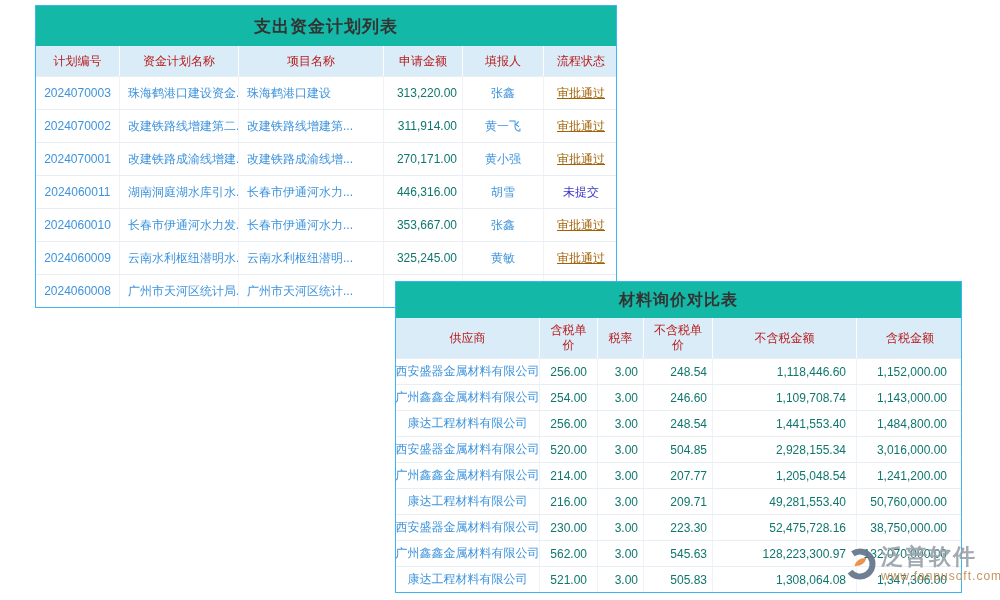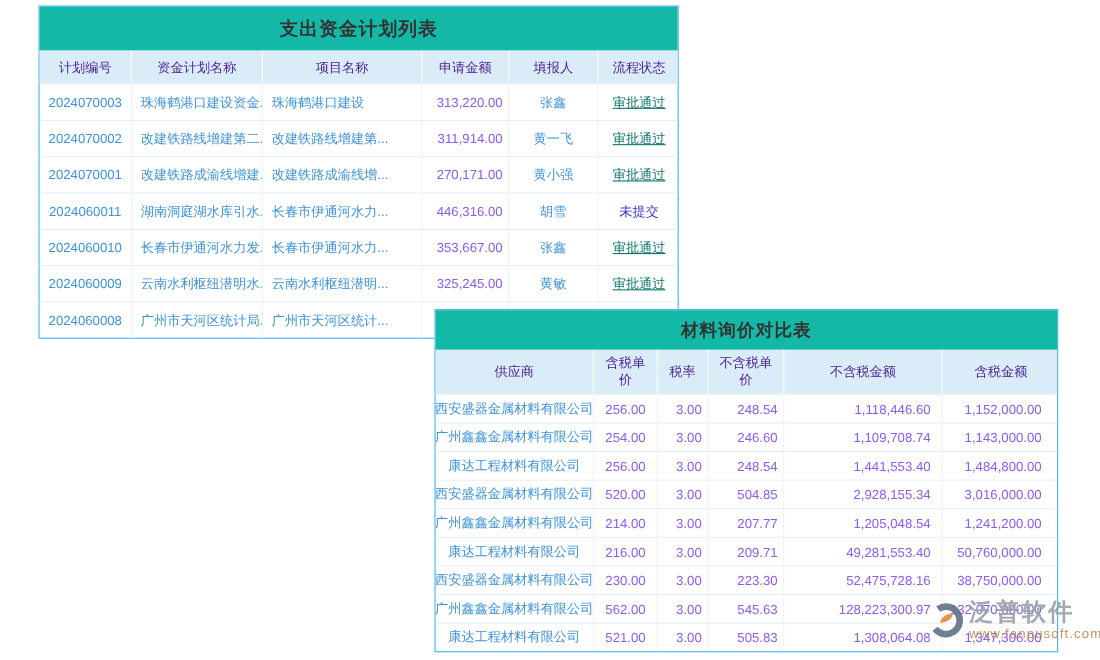--- a/index.html
+++ b/index.html
@@ -13,41 +13,41 @@
 
   .panel-title { display:flex; align-items:center; justify-content:center;
     font-weight:bold; color:#333; background:#14b8a6; }
   #plan-panel  .panel-title { height:40px; font-size:17px; letter-spacing:1px; }
   #quote-panel .panel-title { height:36px; font-size:16px; letter-spacing:1px; }
 
   .thead { display:flex; background:#d9ecf8; }
   #plan-panel  .thead { height:30px; }
   #quote-panel .thead { height:40px; }
   .th { flex:none; display:flex; align-items:center; justify-content:center;
-    text-align:center; color:#4c1d95; font-size:12px; line-height:1.25;
+    text-align:center; color:#b91c1c; font-size:12px; line-height:1.25;
     padding:0 5px; border-right:1px solid rgba(255,255,255,.85); }
   .th:last-child { border-right:none; }
 
   .tr { display:flex; border-top:1px solid #e9eef2; }
   #plan-panel  .tr { height:33px; }
   #quote-panel .tr { height:26px; }
   .td { flex:none; display:flex; align-items:center; font-size:12px;
     color:#333; border-right:1px solid #edf3f8; overflow:hidden;
     white-space:nowrap; }
   .td:last-child { border-right:none; }
 
   .al-l { justify-content:flex-start; padding-left:8px; }
   .al-c { justify-content:center; }
   .al-r { justify-content:flex-end; }
   .pr-s  { padding-right:5px; }
   .pr-m  { padding-right:10px; }
   .pr-l  { padding-right:16px; }
   .link  { color:#3e93dc; cursor:pointer; }
-  .dark  { color:#8b5cf6; }
-  .status.approved    { color:#0f766e; text-decoration:underline; cursor:pointer; }
+  .dark  { color:#0f766e; }
+  .status.approved    { color:#a16207; text-decoration:underline; cursor:pointer; }
   .status.unsubmitted { color:#3b36cf; cursor:pointer; }
 
   #watermark { position:absolute; left:843px; top:545px; z-index:3;
     display:flex; align-items:flex-start; opacity:.92; pointer-events:none; }
   #watermark .wm-logo { width:36px; height:34px; margin-top:2px; }
   #watermark .wm-text { display:flex; flex-direction:column; margin-left:2px; }
   #watermark .wm-brand { font-size:22px; font-weight:bold; color:#9aa2ab;
     letter-spacing:2px; line-height:1.1; }
   #watermark .wm-url { font-size:12px; color:#c08a52; letter-spacing:1px;
     line-height:1.1; margin-top:1px; }

